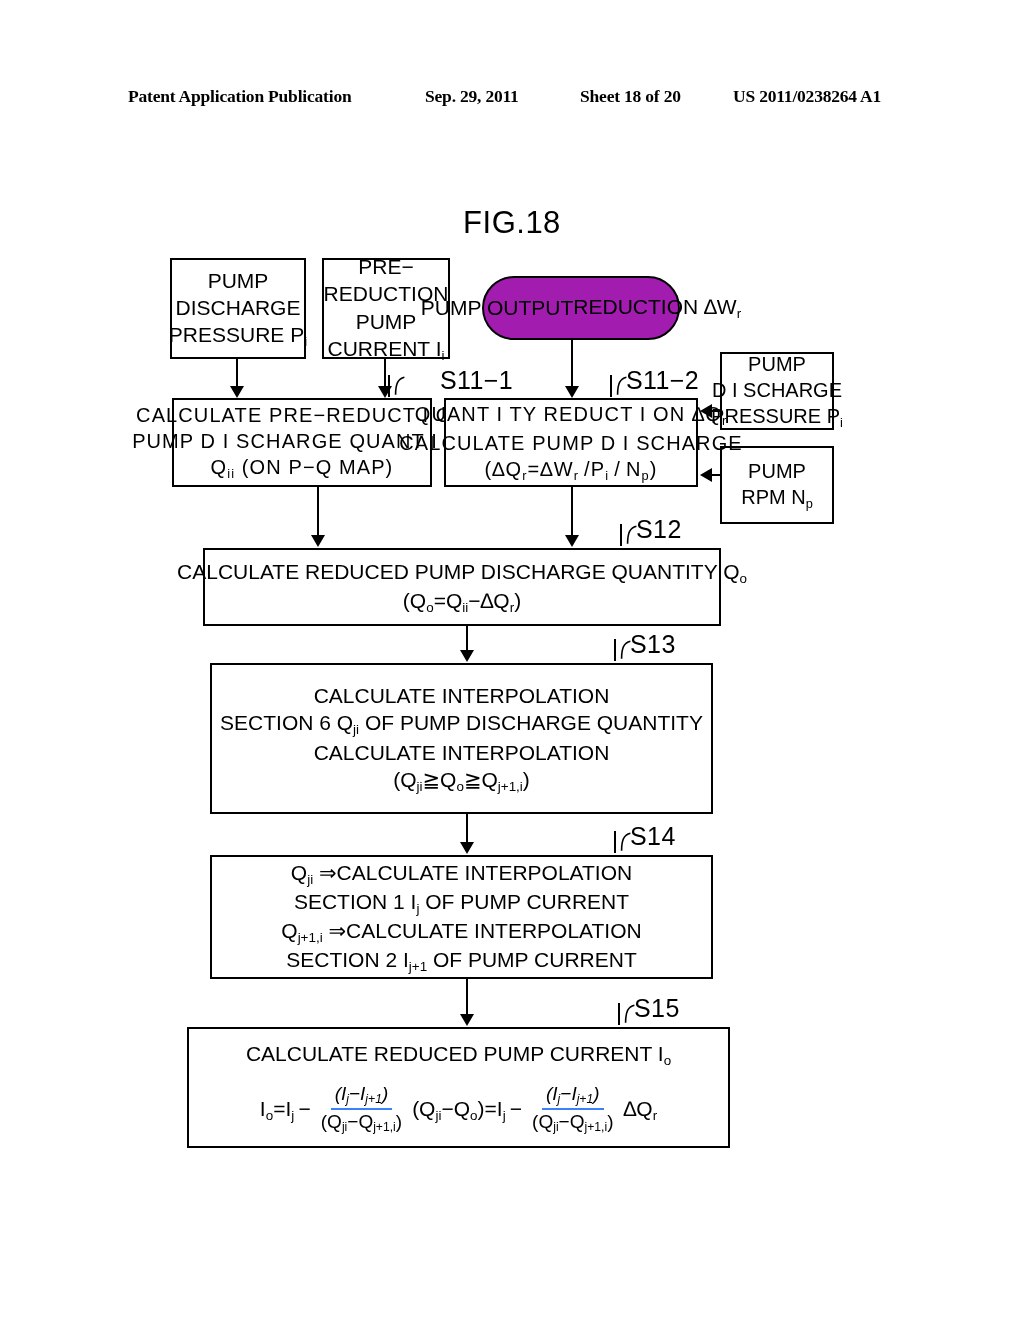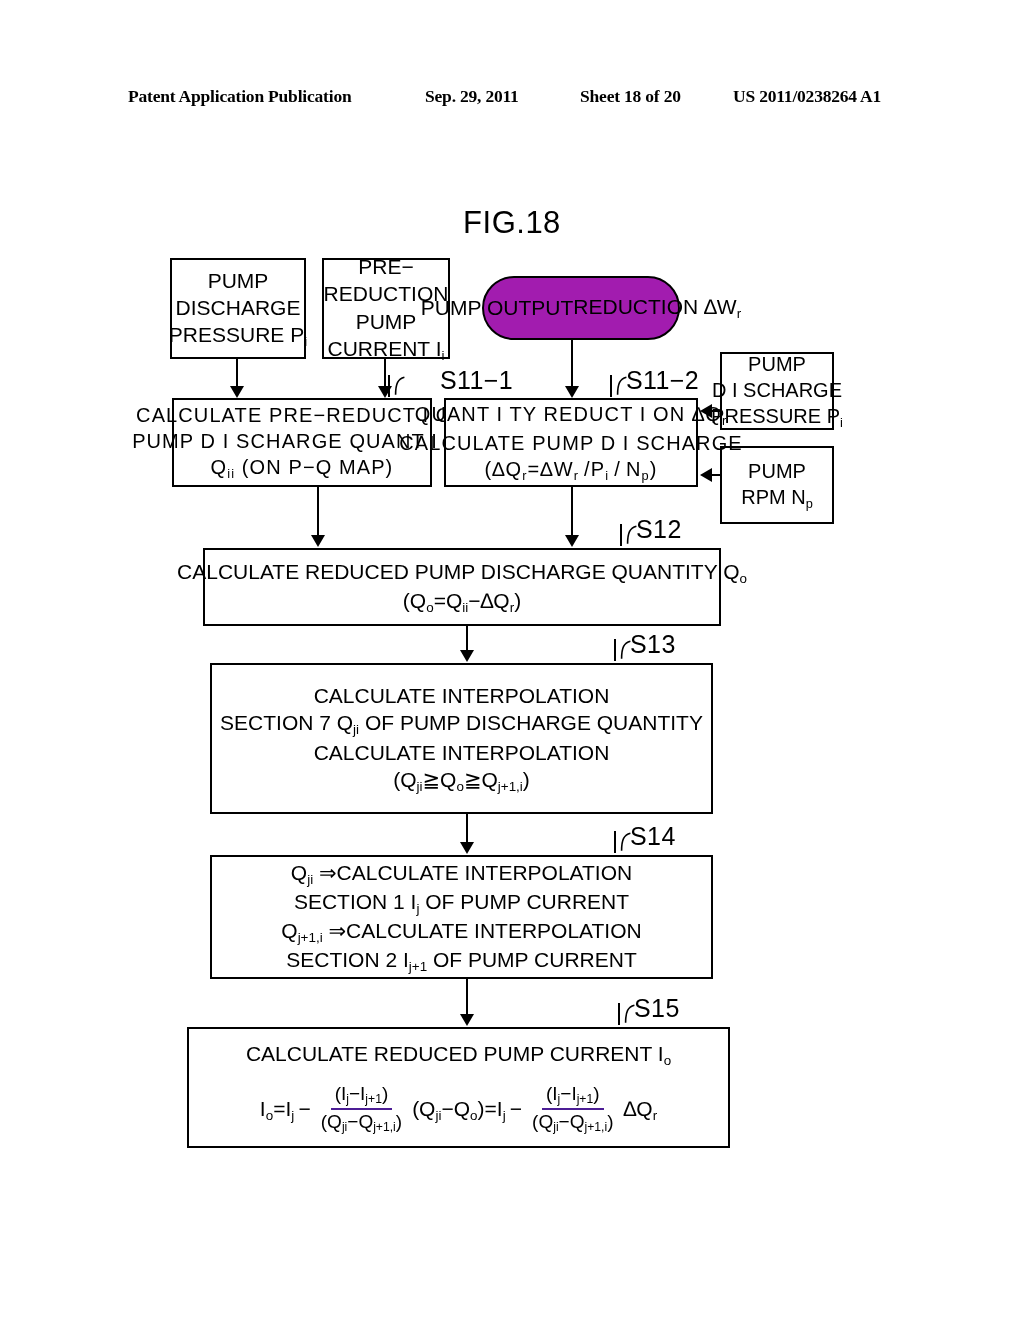--- a/index.html
+++ b/index.html
@@ -136,23 +136,24 @@
   .frac {
     display: inline-flex;
     flex-direction: column;
     align-items: center;
     justify-content: center;
     margin: 0 4px;
     vertical-align: middle;
   }
   .frac .num {
     padding: 0 4px 1px 4px;
-    border-bottom: 2px solid #4c1d95;
+    border-bottom: 2px solid #3b82f6;
     font-size: 19px;
     line-height: 1.15;
+    font-style: italic;
   }
   .frac .den {
     padding: 1px 4px 0 4px;
     font-size: 19px;
     line-height: 1.15;
   }
   .fterm { padding: 0 2px; }
 </style>
 </head>
 <body>
@@ -207,21 +208,21 @@
   <span class="ln">(∆Q<sub>r</sub>=∆W<sub>r</sub> /P<sub>i</sub> / N<sub>p</sub>)</span>
 </div>
 
 <div class="box fs21" style="left:203px; top:548px; width:518px; height:78px;">
   <span class="ln"><span>CALCULATE REDUCED PUMP DISCHARGE QUANTITY Q</span><sub>o</sub></span>
   <span class="ln">(Q<sub>o</sub>=Q<sub>ii</sub>−∆Q<sub>r</sub>)</span>
 </div>
 
 <div class="box fs21" style="left:210px; top:663px; width:503px; height:151px;">
   <span class="ln">CALCULATE INTERPOLATION</span>
-  <span class="ln"><span>SECTION 7 Q</span><sub>ji</sub><span> OF PUMP DISCHARGE QUANTITY</span></span>
+  <span class="ln"><span>SECTION 6 Q</span><sub>ji</sub><span> OF PUMP DISCHARGE QUANTITY</span></span>
   <span class="ln">CALCULATE INTERPOLATION</span>
   <span class="ln">(Q<sub>ji</sub>≧Q<sub>o</sub>≧Q<sub>j+1,i</sub>)</span>
 </div>
 
 <div class="box fs21" style="left:210px; top:855px; width:503px; height:124px;">
   <span class="ln"><span>Q</span><sub>ji</sub><span> ⇒CALCULATE INTERPOLATION</span></span>
   <span class="ln"><span>SECTION 1 I</span><sub>j</sub><span> OF PUMP CURRENT</span></span>
   <span class="ln"><span>Q</span><sub>j+1,i</sub><span> ⇒CALCULATE INTERPOLATION</span></span>
   <span class="ln"><span>SECTION 2 I</span><sub>j+1</sub><span> OF PUMP CURRENT</span></span>
 </div>

